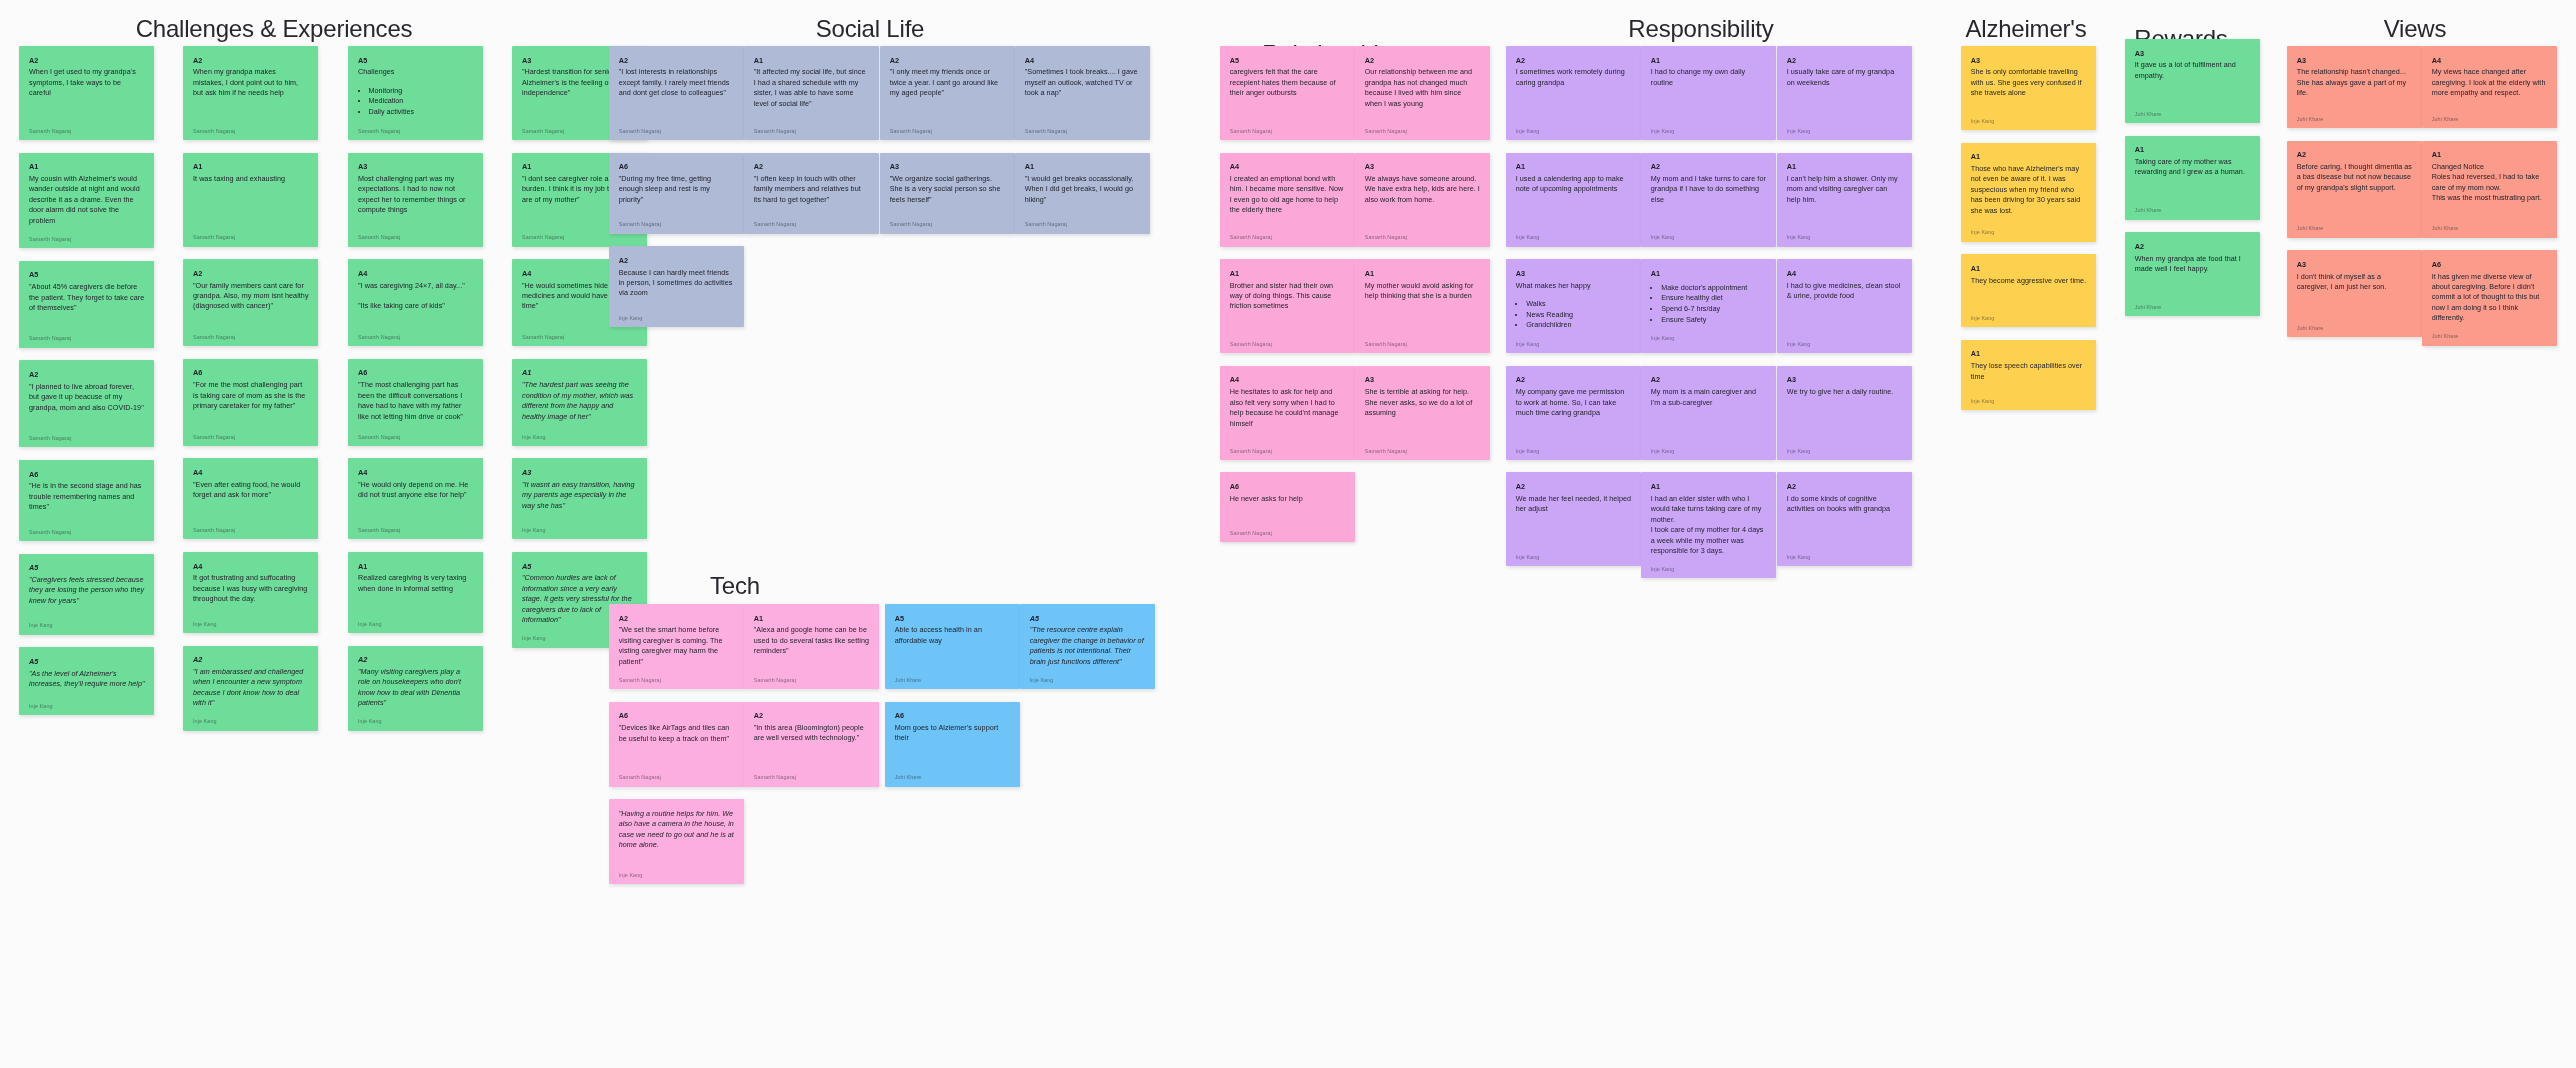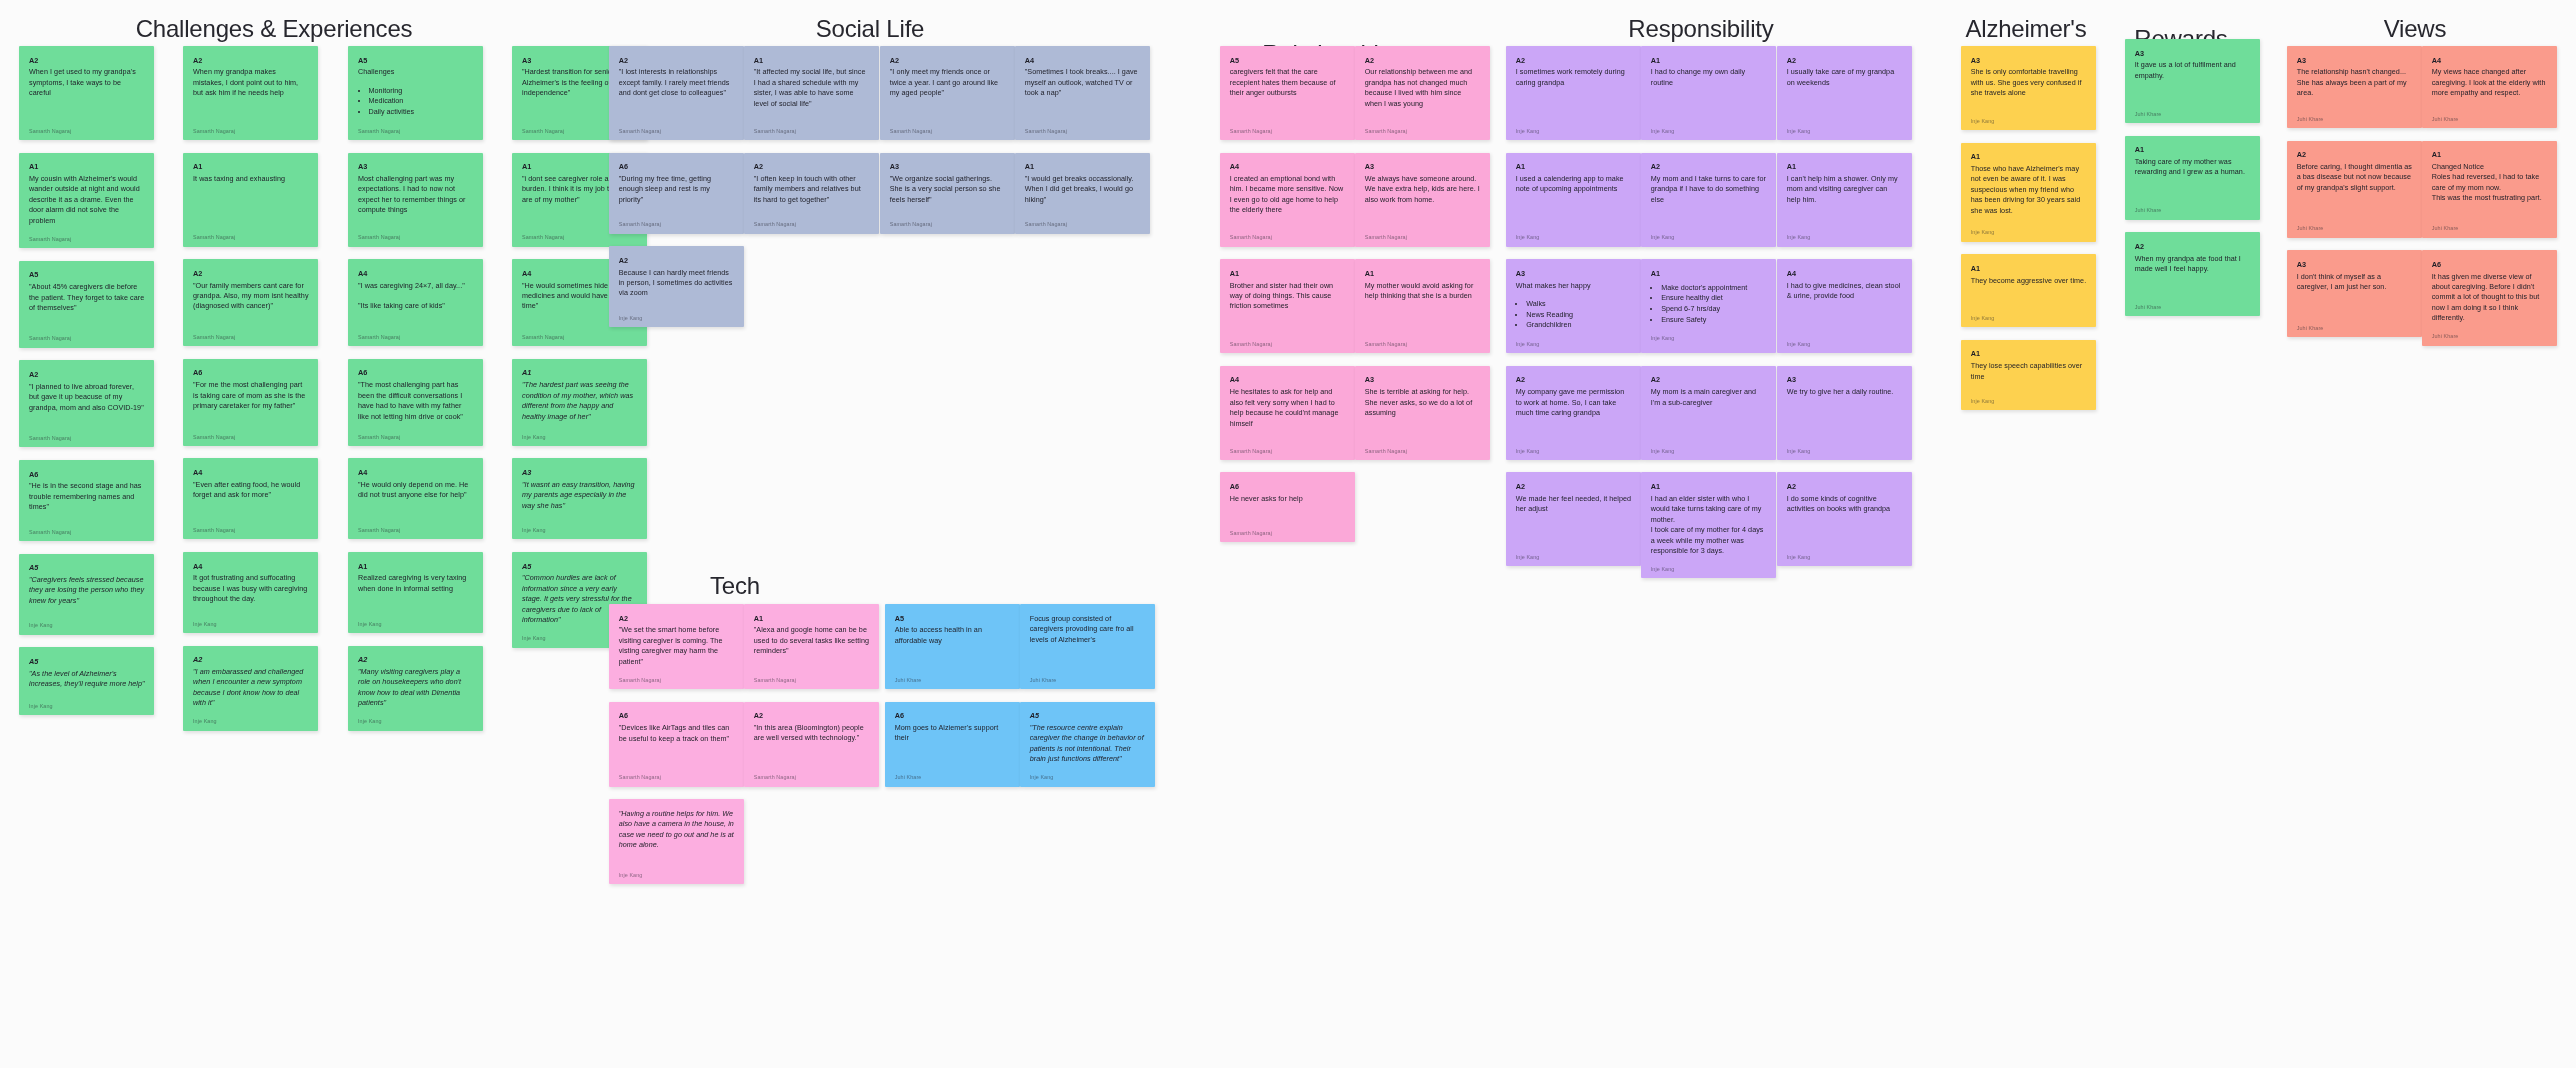--- a/index.html
+++ b/index.html
@@ -330,24 +330,20 @@
           <div class="note-body">Able to access health in an affordable way</div>
           <div class="note-author">Juhi Khare</div>
         </div>
         <div class="note lightblue" style="min-height: 85px;">
           <div class="note-id">A6</div>
           <div class="note-body">Mom goes to Alziemer's support their</div>
           <div class="note-author">Juhi Khare</div>
         </div>
       </div>
       <div class="col" style="left: 135px;">
-        <div class="note lightblue" style="min-height: 85px;">
-          <div class="note-body">Focus group consisted of caregivers provoding care fro all levels of Alzheimer's</div>
-          <div class="note-author">Juhi Khare</div>
-        </div>
         <div class="note lightblue italic" style="min-height: 85px;">
           <div class="note-id">A5</div>
           <div class="note-body">"The resource centre explain caregiver the change in behavior of patients is not intentional. Their brain just functions different"</div>
           <div class="note-author">Inje Kang</div>
         </div>
       </div>
     </div>
     <div class="section-title" style="left: 1327px; top: 14.5px; margin-top: 25px;">Relationship</div>
     <div class="section" style="left: 1220px; top: 46px;">
       <div class="col" style="left: 0px;">
@@ -538,21 +534,21 @@
           <div class="note-body">When my grandpa ate food that I made well I feel happy.</div>
           <div class="note-author">Juhi Khare</div>
         </div>
       </div>
     </div>
     <div class="section-title" style="left: 2415px; top: 14.5px;">Views</div>
     <div class="section" style="left: 2287px; top: 46px;">
       <div class="col" style="left: 0px;">
         <div class="note salmon" style="min-height: 82px;">
           <div class="note-id">A3</div>
-          <div class="note-body">The relationship hasn't changed... She has always been a part of my area.</div>
+          <div class="note-body">The relationship hasn't changed... She has always gave a part of my life.</div>
           <div class="note-author">Juhi Khare</div>
         </div>
         <div class="note salmon" style="min-height: 97px;">
           <div class="note-id">A2</div>
           <div class="note-body">Before caring, I thought dimentia as a bas disease but not now because of my grandpa's slight support.</div>
           <div class="note-author">Juhi Khare</div>
         </div>
         <div class="note salmon" style="min-height: 87px;">
           <div class="note-id">A3</div>
           <div class="note-body">I don't think of myself as a caregiver, I am just her son.</div>

